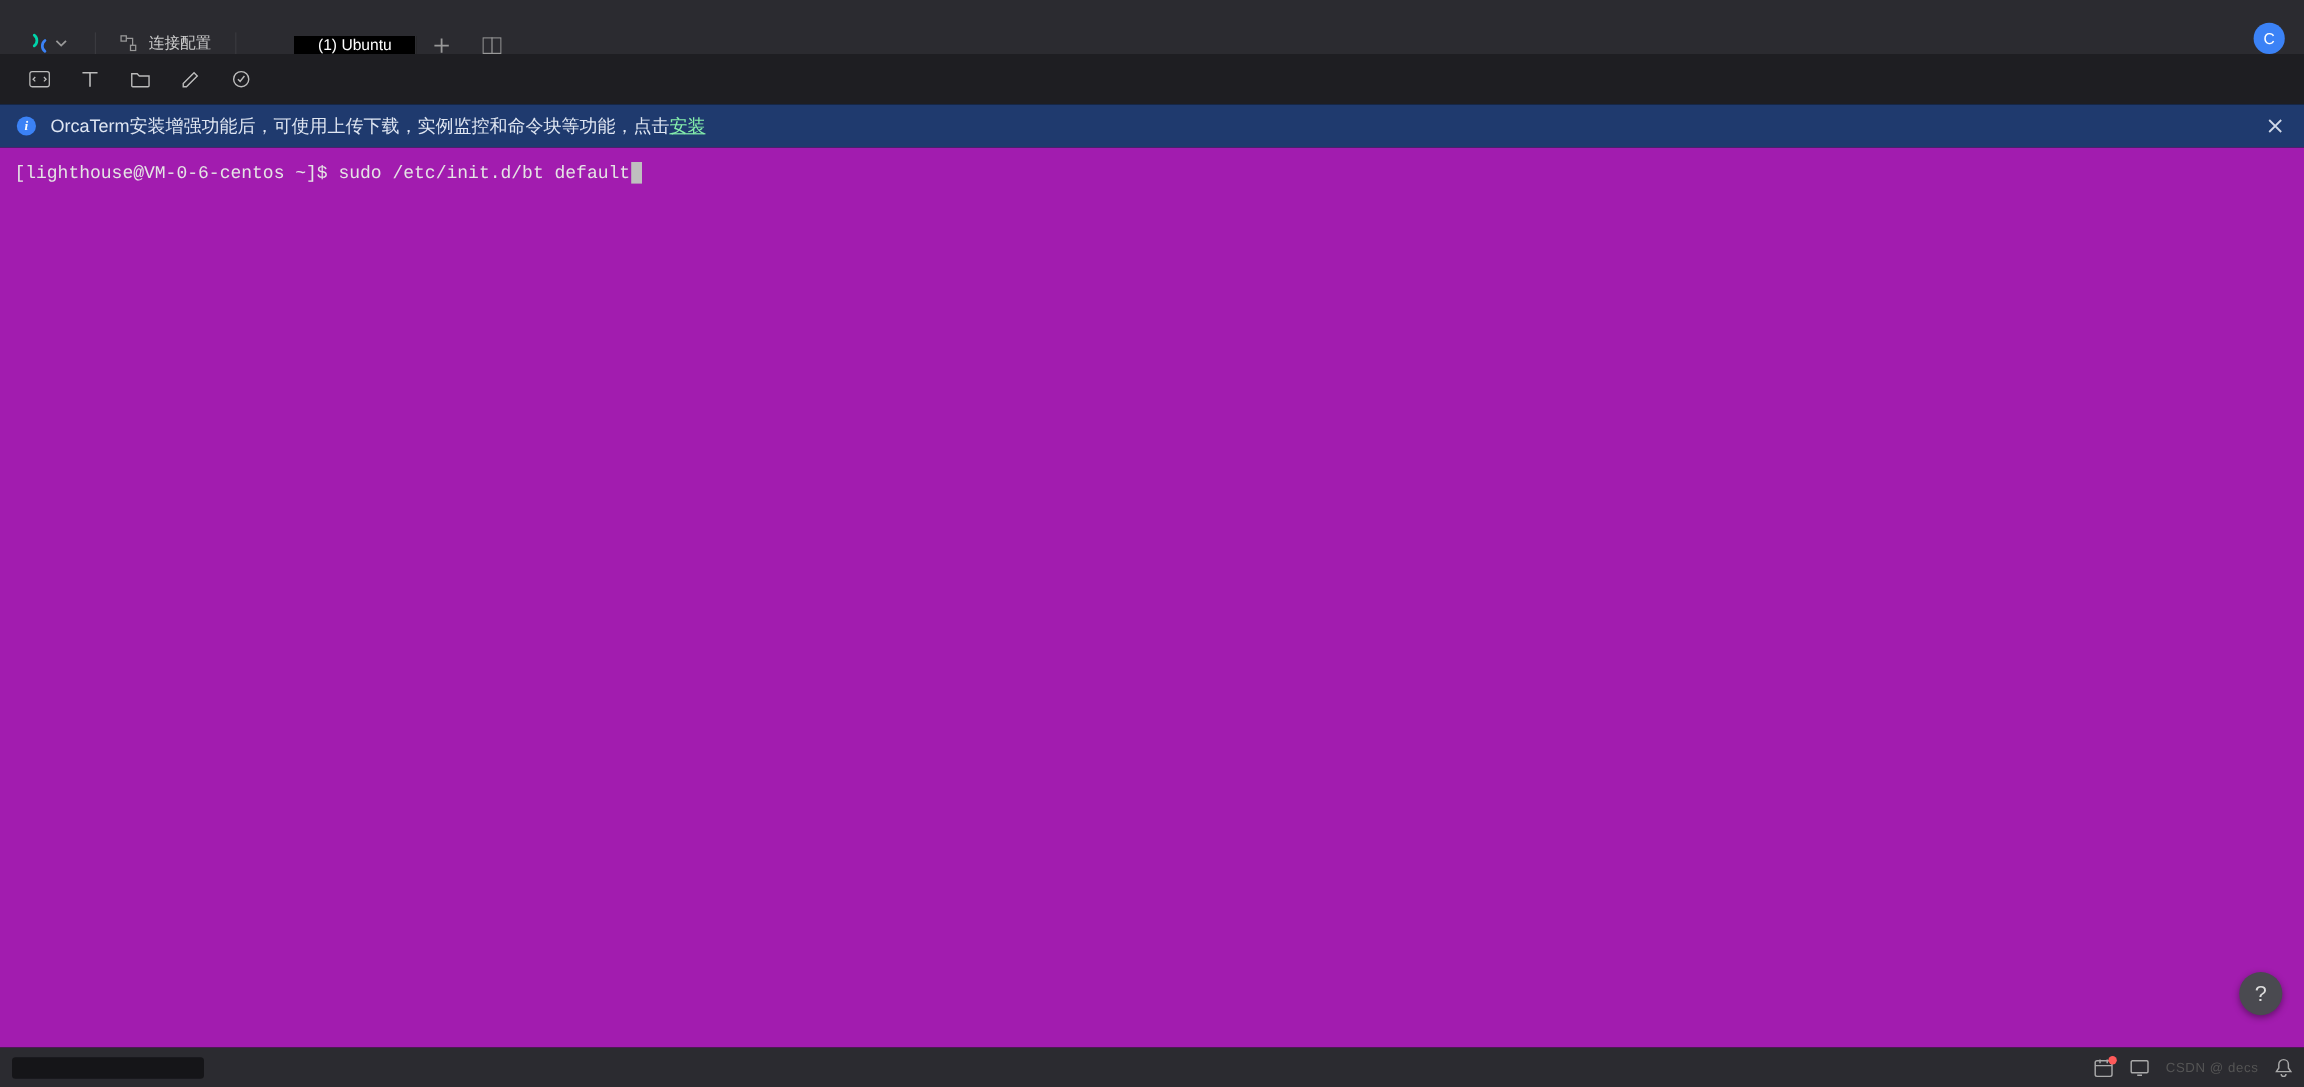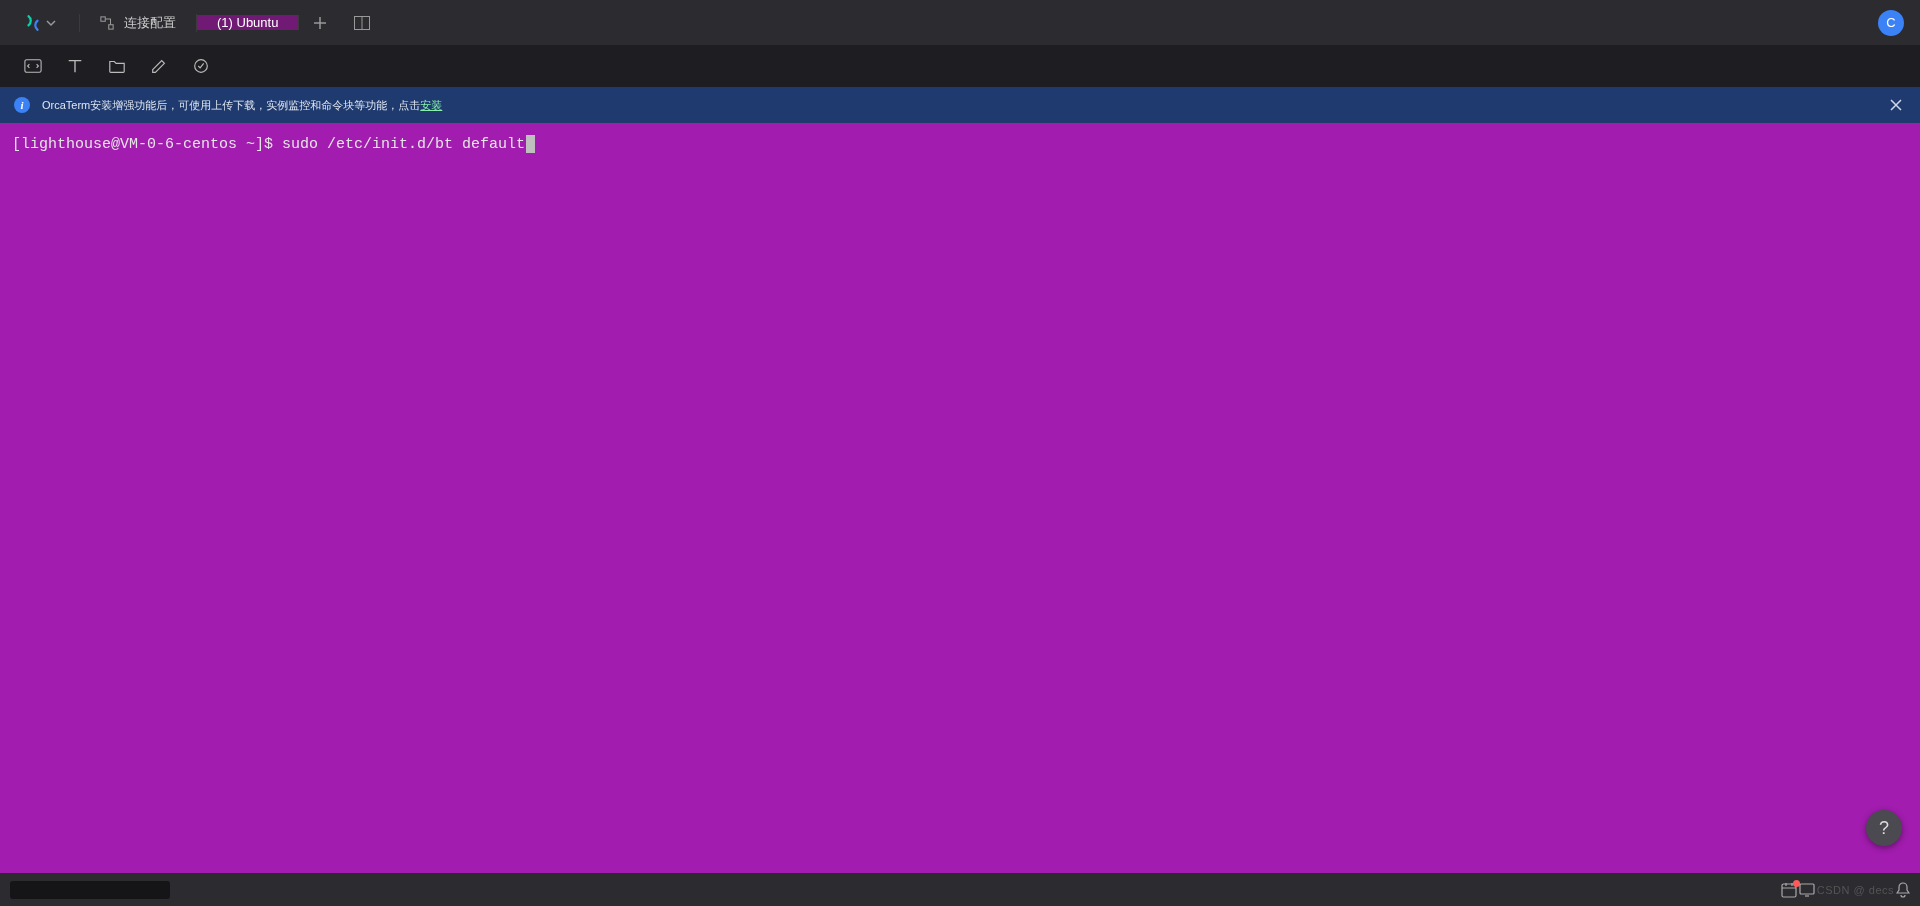--- a/index.html
+++ b/index.html
@@ -8,21 +8,21 @@
   height: 906px;
   background: #000;
   font-family: "Segoe UI", "Microsoft YaHei", sans-serif;
   color: #ccc;
   overflow: hidden;
 }
 .tab-bar {
   height: 45px;
   background: #2b2b30;
   display: flex;
-  align-items: center;
+  align-items: flex-end;
 }
 .logo-area {
   width: 80px;
   display: flex;
   align-items: center;
   justify-content: center;
   gap: 4px;
   border-right: 1px solid #3a3a3f;
 }
 .logo-icon { width: 18px; height: 18px; }
@@ -35,22 +35,23 @@
   display: flex;
   align-items: center;
   padding: 0 20px;
   gap: 10px;
   border-right: 1px solid #3a3a3f;
   cursor: pointer;
   font-size: 13px;
   color: #ccc;
 }
 .tab.active {
-  background: #701a75;
+  background: #000000;
   color: #fff;
+  margin-left: 48px;
 }
 .tab .pre-icon { width: 14px; height: 14px; color: #999; }
 .icon-btn {
   width: 42px;
   display: flex;
   align-items: center;
   justify-content: center;
   cursor: pointer;
   color: #999;
 }
@@ -77,21 +78,21 @@
   cursor: pointer;
   color: #bbb;
 }
 .tool-btn svg { width: 18px; height: 18px; }
 .banner {
   height: 36px;
   background: #1f3a6e;
   display: flex;
   align-items: center;
   padding: 0 14px;
-  font-size: 11px;
+  font-size: 15px;
   color: #dfe6f2;
 }
 .banner-icon {
   width: 16px; height: 16px;
   border-radius: 50%;
   background: #3b82f6;
   display: flex; align-items: center; justify-content: center;
   margin-right: 12px;
   flex-shrink: 0;
 }
@@ -144,21 +145,21 @@
 }
 .status-box {
   width: 160px; height: 18px;
   background: #151518;
   border-radius: 3px;
 }
 .status-right {
   margin-left: auto;
   display: flex;
   align-items: center;
-  gap: 2px;
+  gap: 14px;
 }
 .status-icon {
   color: #aaa;
   display: flex; align-items: center;
   cursor: pointer;
   position: relative;
 }
 .dot {
   position: absolute;
   top: -2px; right: -3px;

